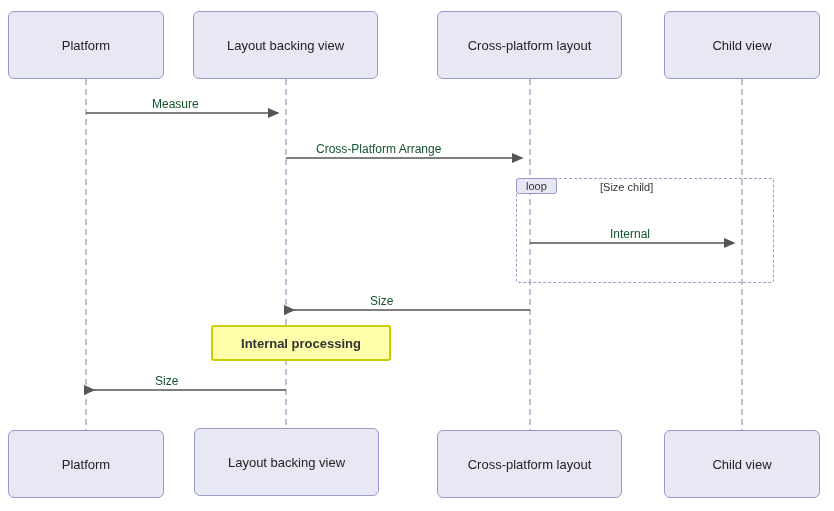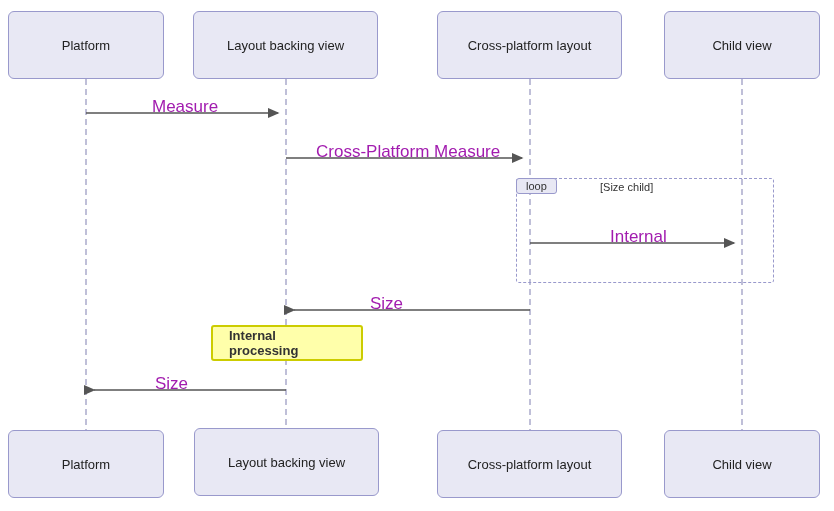--- a/index.html
+++ b/index.html
@@ -25,22 +25,22 @@
       align-items: center;
       justify-content: center;
       text-align: center;
       font-size: 13px;
       font-weight: 500;
       color: #222;
       padding: 6px 16px;
     }
     .arrow-label {
       position: absolute;
-      font-size: 17px;
-      color: #a21caf;
+      font-size: 12px;
+      color: #14532d;
       white-space: nowrap;
     }
     .loop-box {
       position: absolute;
       border: 1.5px dashed #9999cc;
       border-radius: 3px;
     }
     .loop-label {
       position: absolute;
       font-size: 11px;
@@ -126,29 +126,29 @@
     <line x1="286" y1="158" x2="522" y2="158" stroke="#555" stroke-width="1.5" marker-end="url(#arrowRight)"></line>
 
     <line x1="530" y1="243" x2="734" y2="243" stroke="#555" stroke-width="1.5" marker-end="url(#arrowRight)"></line>
 
     <line x1="530" y1="310" x2="294" y2="310" stroke="#555" stroke-width="1.5" marker-end="url(#arrowLeft)"></line>
 
     <line x1="286" y1="390" x2="94" y2="390" stroke="#555" stroke-width="1.5" marker-end="url(#arrowLeft)"></line>
   </svg>
 
   <span class="arrow-label" style="left:152px; top:97px;">Measure</span>
-  <span class="arrow-label" style="left:316px; top:142px;">Cross-Platform Measure</span>
+  <span class="arrow-label" style="left:316px; top:142px;">Cross-Platform Arrange</span>
   <span class="arrow-label" style="left:610px; top:227px;">Internal</span>
   <span class="arrow-label" style="left:370px; top:294px;">Size</span>
   <span class="arrow-label" style="left:155px; top:374px;">Size</span>
 
   <div class="loop-box" style="left:516px; top:178px; width:258px; height:105px;">
   </div>
   <div class="loop-label" style="left:516px; top:178px;">
     <span>loop</span>
   </div>
   <span class="loop-each-label" style="left:600px; top:181px;">[Size child]</span>
 
-  <div class="processing-box" style="left:211px; top:325px; width:152px; height:36px;">
+  <div class="processing-box" style="left:211px; top:325px; width:180px; height:36px;">
     <span>Internal processing</span>
   </div>
 
 </div>
 
 </body></html>

